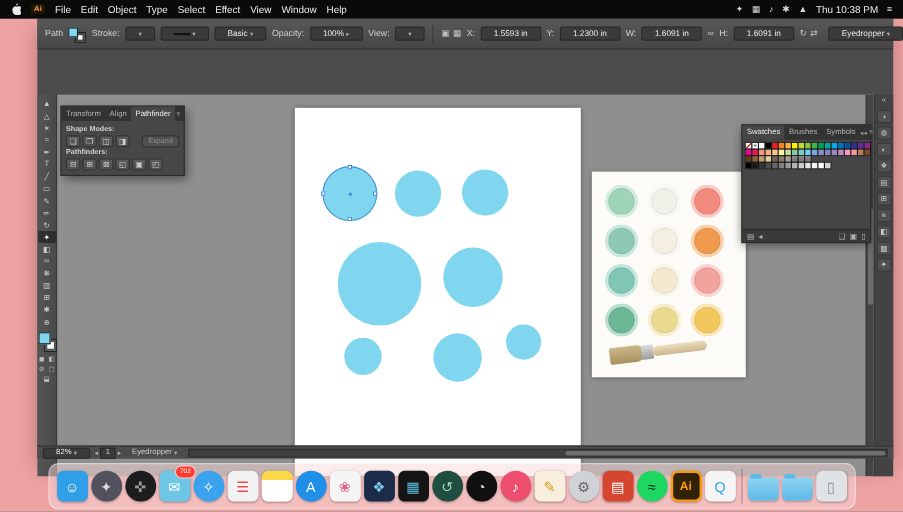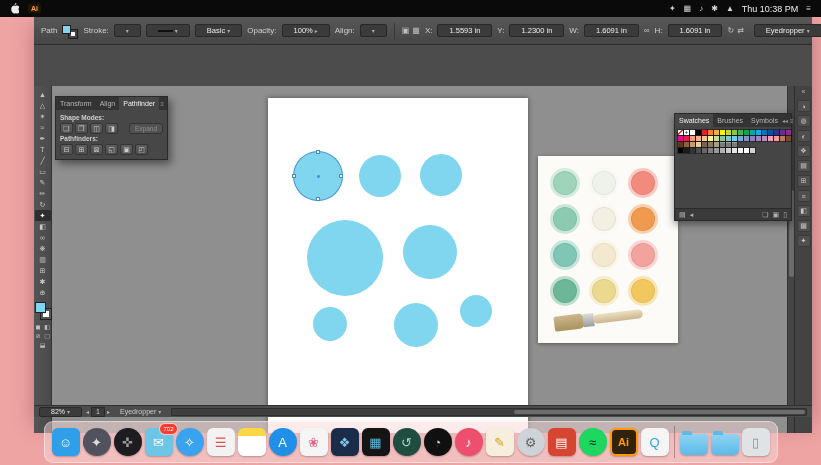--- a/index.html
+++ b/index.html
@@ -134,20 +134,31 @@
 
 <div class="desktop">
 
   <div class="menubar">
     <span class="apple">
       <svg width="9" height="11" viewBox="0 0 9 11">
           <path fill="#ececec" d="M4.6 2.6c-2.2 0-3.4 1.7-3.4 3.6 0 2.4 1.7 4.4 3.1 4.4.6 0 .9-.3 1.6-.3s1 .3 1.6.3c1.4 0 2.5-2.2 2.5-2.2s-1.5-.6-1.5-2.2c0-1.4 1.2-2 1.2-2S8.8 2.6 6.9 2.6c-.9 0-1.6.5-2 .5-.1 0-.2-.1-.3-.5zM6.4 0c-.9.1-1.8.8-1.8 1.9 1 .1 1.9-.8 1.8-1.9z"></path>
         </svg>
     </span>
     <span class="ai-badge">Ai</span>
+    <span class="menu-items">
+        <div class="menu-item">File</div>
+        <div class="menu-item">Edit</div>
+        <div class="menu-item">Object</div>
+        <div class="menu-item">Type</div>
+        <div class="menu-item">Select</div>
+        <div class="menu-item">Effect</div>
+        <div class="menu-item">View</div>
+        <div class="menu-item">Window</div>
+        <div class="menu-item">Help</div>
+      </span>
     <span class="mb-right">
       <span class="mb-icons">
           <div class="mb-icon">✦</div>
           <div class="mb-icon">▦</div>
           <div class="mb-icon">♪</div>
           <div class="mb-icon">✱</div>
           <div class="mb-icon">▲</div>
         </span>
       <span class="mb-time">Thu 10:38 PM</span>
       <span class="mb-icons">≡</span>
@@ -172,21 +183,21 @@
         </span>
       <span class="val">
           <span>Basic</span>
           <span class="car"></span>
         </span>
       <span class="cb-label">Opacity:</span>
       <span class="val">
           <span>100%</span>
           <span class="car-r"></span>
         </span>
-      <span class="cb-label">Align:</span>
+      <span class="cb-label">View:</span>
       <span class="val">
           <span class="car"></span>
         </span>
       <span class="cb-sep"></span>
       <span class="cb-icons">
           <div class="cb-icon">▣</div>
           <div class="cb-icon">▦</div>
         </span>
       <span class="cb-label">X:</span>
       <span class="val">

